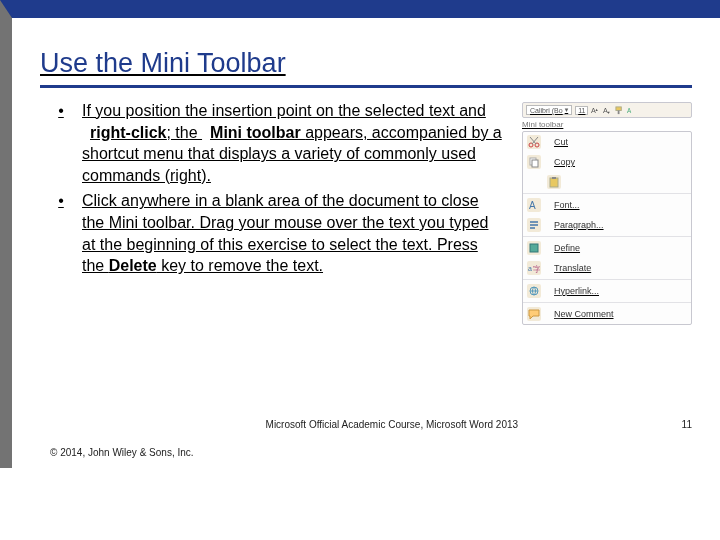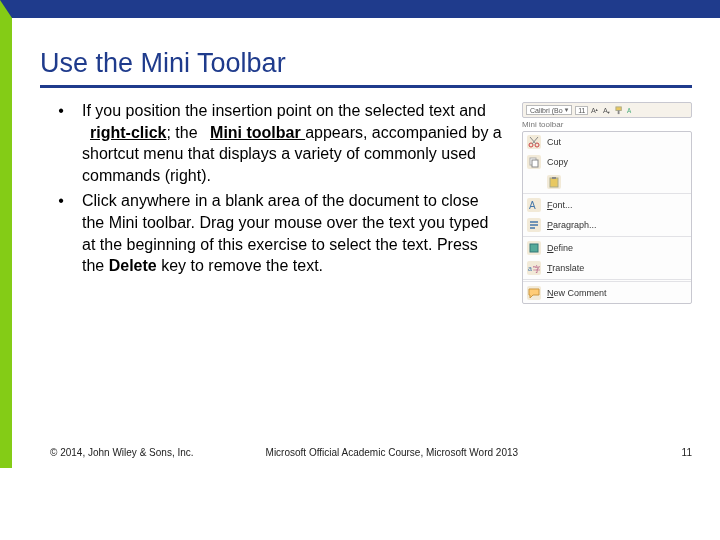--- a/index.html
+++ b/index.html
@@ -5,23 +5,24 @@
   * { box-sizing: border-box; }
   html, body {
     margin: 0; padding: 0;
     width: 720px; height: 540px;
     font-family: Arial, Helvetica, sans-serif;
     background: #fff;
   }
   .slide {
     width: 720px; height: 468px;
     border-top: 18px solid #1f3b8c;
-    border-left: 12px solid #84cc16;
+    border-left: 12px solid #737373;
     position: relative;
     padding: 18px 28px 0 28px;
+    text-decoration: underline;
   }
   .title {
     font-size: 27px;
     color: #1f3b8c;
     font-weight: 400;
     margin: 12px 0 6px 0;
   }
   .rule {
     height: 3px;
     background: #1f3b8c;
@@ -74,41 +75,41 @@
   .lbl {
     font-size: 8px; color: #777; margin: 2px 0;
   }
   .menu {
     border: 1px solid #c8c8d0;
     background: #fdfdfd;
     font-size: 9px;
     border-radius: 2px;
   }
   .mi {
-    display:flex; align-items:center; gap:6px;
+    display:flex; align-items:center; gap:13px;
     padding: 3px 6px 3px 4px;
     color:#333;
   }
   .mi .mic {
     width: 14px; height:14px; flex-shrink:0;
     display:flex; align-items:center; justify-content:center;
     background:#f2ead8; border-radius:2px;
   }
   .mi .arrow { margin-left:auto; color:#888; font-size:8px;}
   .sep { height:1px; background:#e2e2e6; margin:1px 0;}
   svg { display:block; }
   .footer {
     position: absolute;
     bottom: 10px;
     left: 38px; right: 28px;
     display: flex;
     font-size: 10px;
     color: #222;
   }
-  .f1 { flex: 0 0 auto; }
+  .f1 { flex: 0 0 auto; margin-top: 28px; }
   .f2 { margin-left: 72px; }
   .f3 { margin-left: auto; }
   .tri { font-size:7px; color:#666; }
 </style>
 </head>
 <body>
 
 <div class="slide">
   <div class="title">Use the Mini Toolbar</div>
   <div class="rule"></div>
@@ -214,20 +215,29 @@
           <div class="mi">
             <span class="mic">
               <svg width="12" height="12" viewBox="0 0 12 12">
                 <text x="0" y="9" font-size="7" fill="#47a">a</text>
                 <text x="5" y="10" font-size="8" fill="#a47">字</text>
               </svg>
             </span>
             <span><span style="text-decoration: underline;">T</span>ranslate</span>
           </div>
           <div class="sep"></div>
+          <div class="mi">
+            <span class="mic">
+              <svg width="12" height="12" viewBox="0 0 12 12">
+                <circle cx="6" cy="6" r="4" fill="none" stroke="#59b"></circle>
+                <path d="M2 6h8M6 2c2 2 2 6 0 8M6 2c-2 2-2 6 0 8" stroke="#59b" fill="none"></path>
+              </svg>
+            </span>
+            <span><span style="text-decoration: underline;">H</span>yperlink...</span>
+          </div>
           <div class="sep"></div>
           <div class="mi">
             <span class="mic">
               <svg width="12" height="12" viewBox="0 0 12 12">
                 <path d="M1 2h10v6h-6l-3 3v-3h-1z" fill="#fc7" stroke="#c94"></path>
               </svg>
             </span>
             <span><span style="text-decoration: underline;">N</span>ew Comment</span>
           </div>
         </div>

